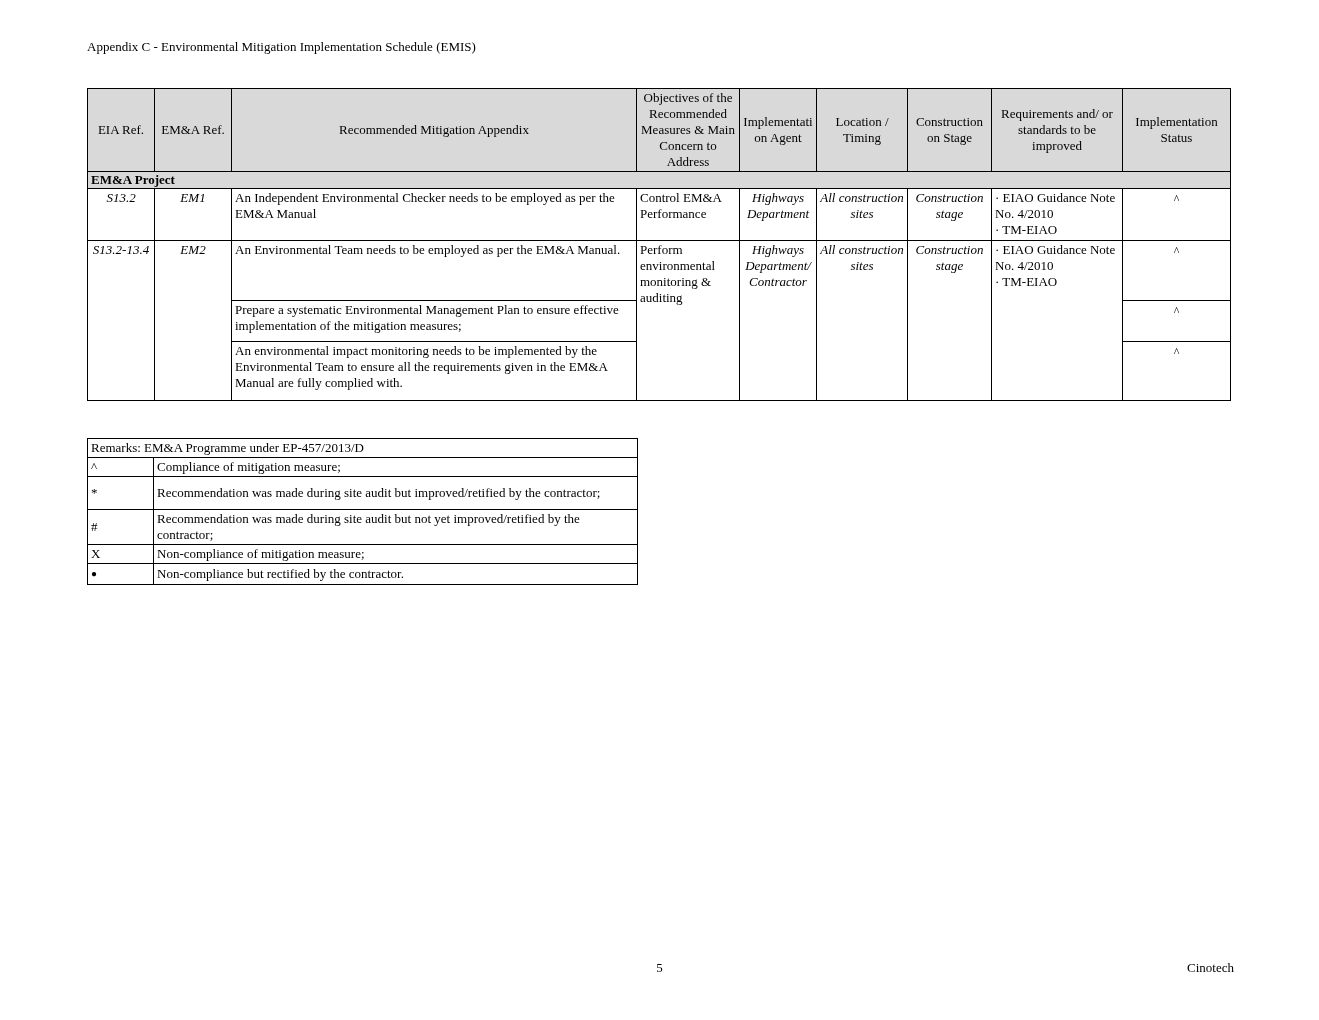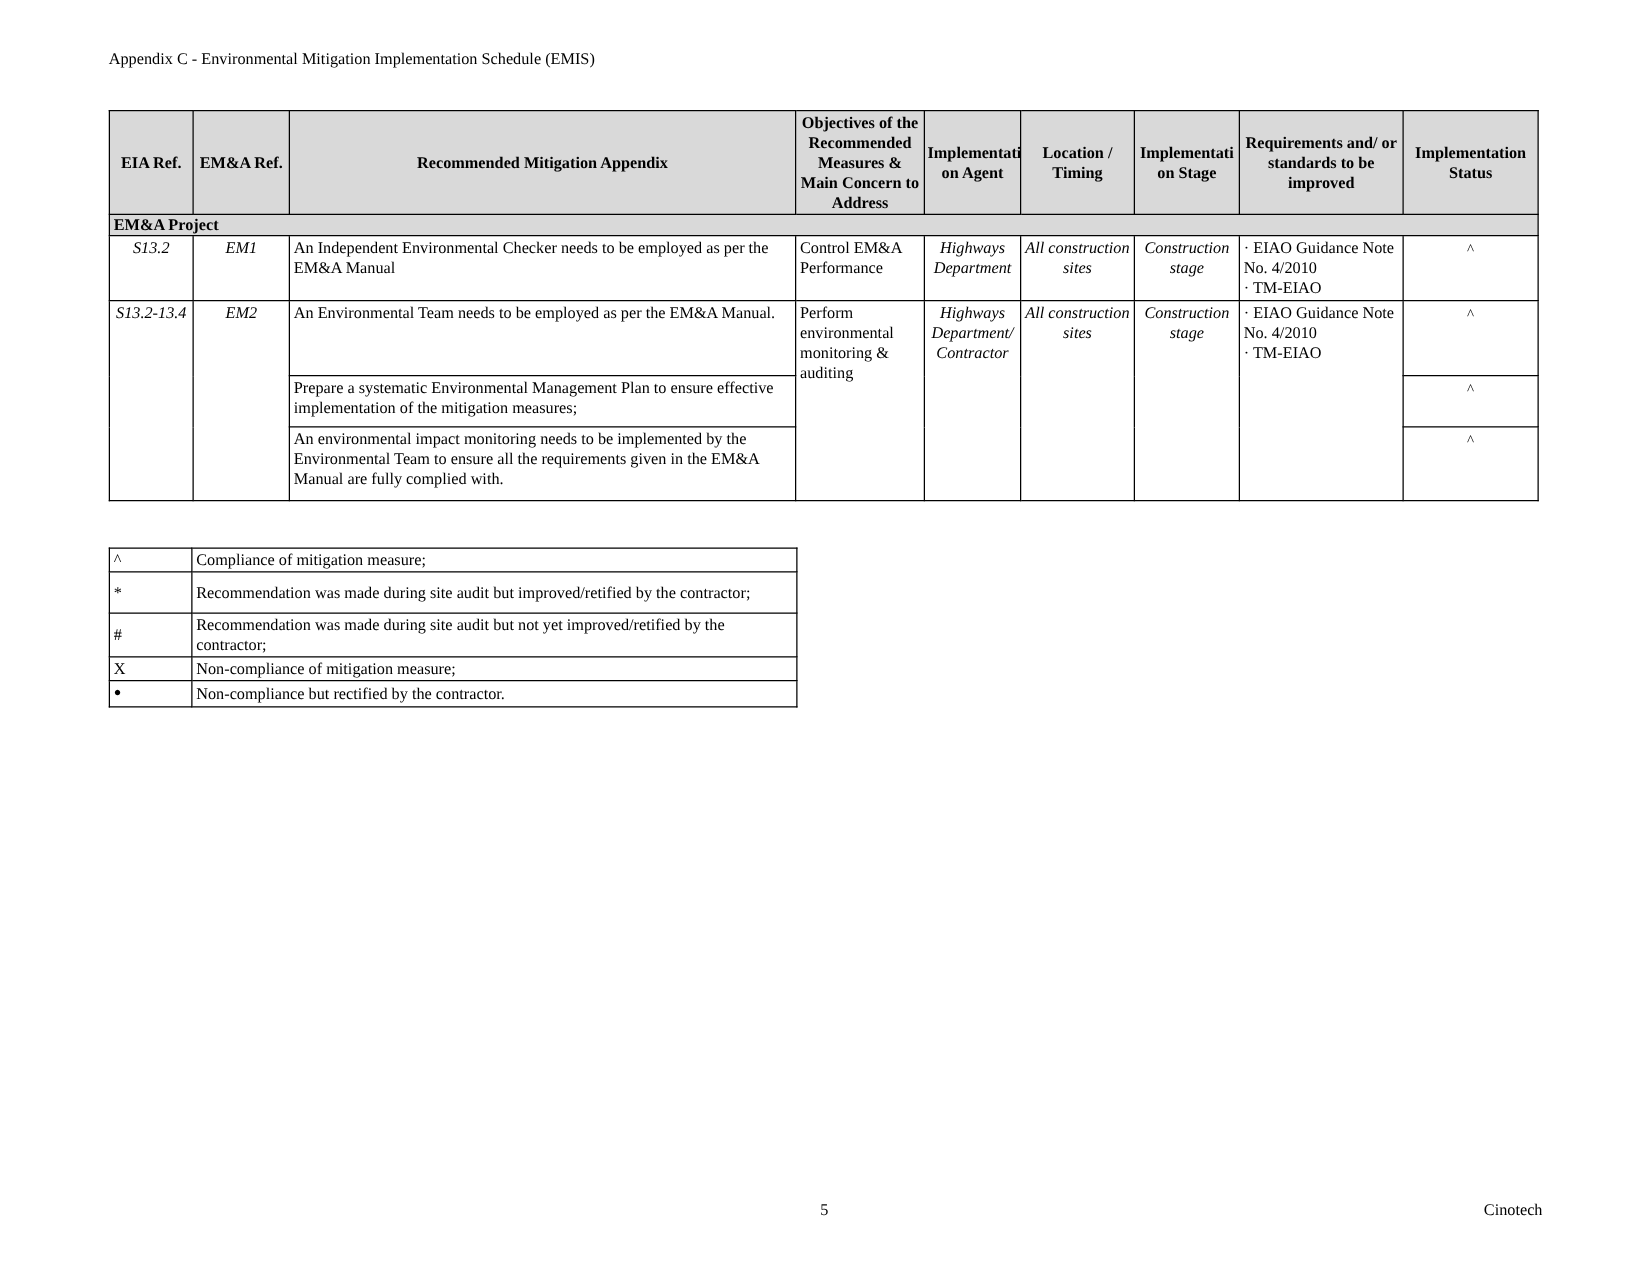--- a/index.html
+++ b/index.html
@@ -29,21 +29,21 @@
     overflow: hidden;
   }
   
   .main-table {
     position: absolute;
     left: 87px; top: 88px;
     width: 1143px;
   }
   .main-table th {
     background: #d9d9d9;
-    font-weight: bold;
+    font-weight: normal;
     text-align: center;
     vertical-align: middle;
     padding: 1px 2px;
   }
   .main-table tr.header-row { height: 75px; }
   .main-table tr.section-row { height: 17px; }
   .main-table tr.section-row td {
     background: #d9d9d9;
     font-weight: bold;
     vertical-align: middle;
@@ -109,21 +109,21 @@
     <col style="width:108px">
   </colgroup>
   <tbody>
     <tr class="header-row">
       <th>EIA Ref.</th>
       <th>EM&amp;A Ref.</th>
       <th>Recommended Mitigation Appendix</th>
       <th>Objectives of the Recommended Measures &amp; Main Concern to Address</th>
       <th>Implementati on Agent</th>
       <th>Location / Timing</th>
-      <th>Implementati on Stage</th>
+      <th>Construction on Stage</th>
       <th>Requirements and/ or standards to be improved</th>
       <th>Implementation Status</th>
     </tr>
     <tr class="section-row">
       <td colspan="9">EM&amp;A Project</td>
     </tr>
     <tr class="row-em1">
       <td class="c">S13.2</td>
       <td class="c">EM1</td>
       <td>An Independent Environmental Checker needs to be employed as per the EM&amp;A Manual</td>
@@ -161,20 +161,23 @@
     </tr>
   </tbody>
 </table>
 
 <table class="remarks-table">
   <colgroup>
     <col style="width:66px">
     <col style="width:484px">
   </colgroup>
   <tbody>
+    <tr class="r-title">
+      <td colspan="2">Remarks: EM&amp;A Programme under EP-457/2013/D</td>
+    </tr>
     <tr class="r-caret">
       <td>^</td>
       <td>Compliance of mitigation measure;</td>
     </tr>
     <tr class="r-star">
       <td>*</td>
       <td>Recommendation was made during site audit but improved/retified by the contractor;</td>
     </tr>
     <tr class="r-hash">
       <td>#</td>

